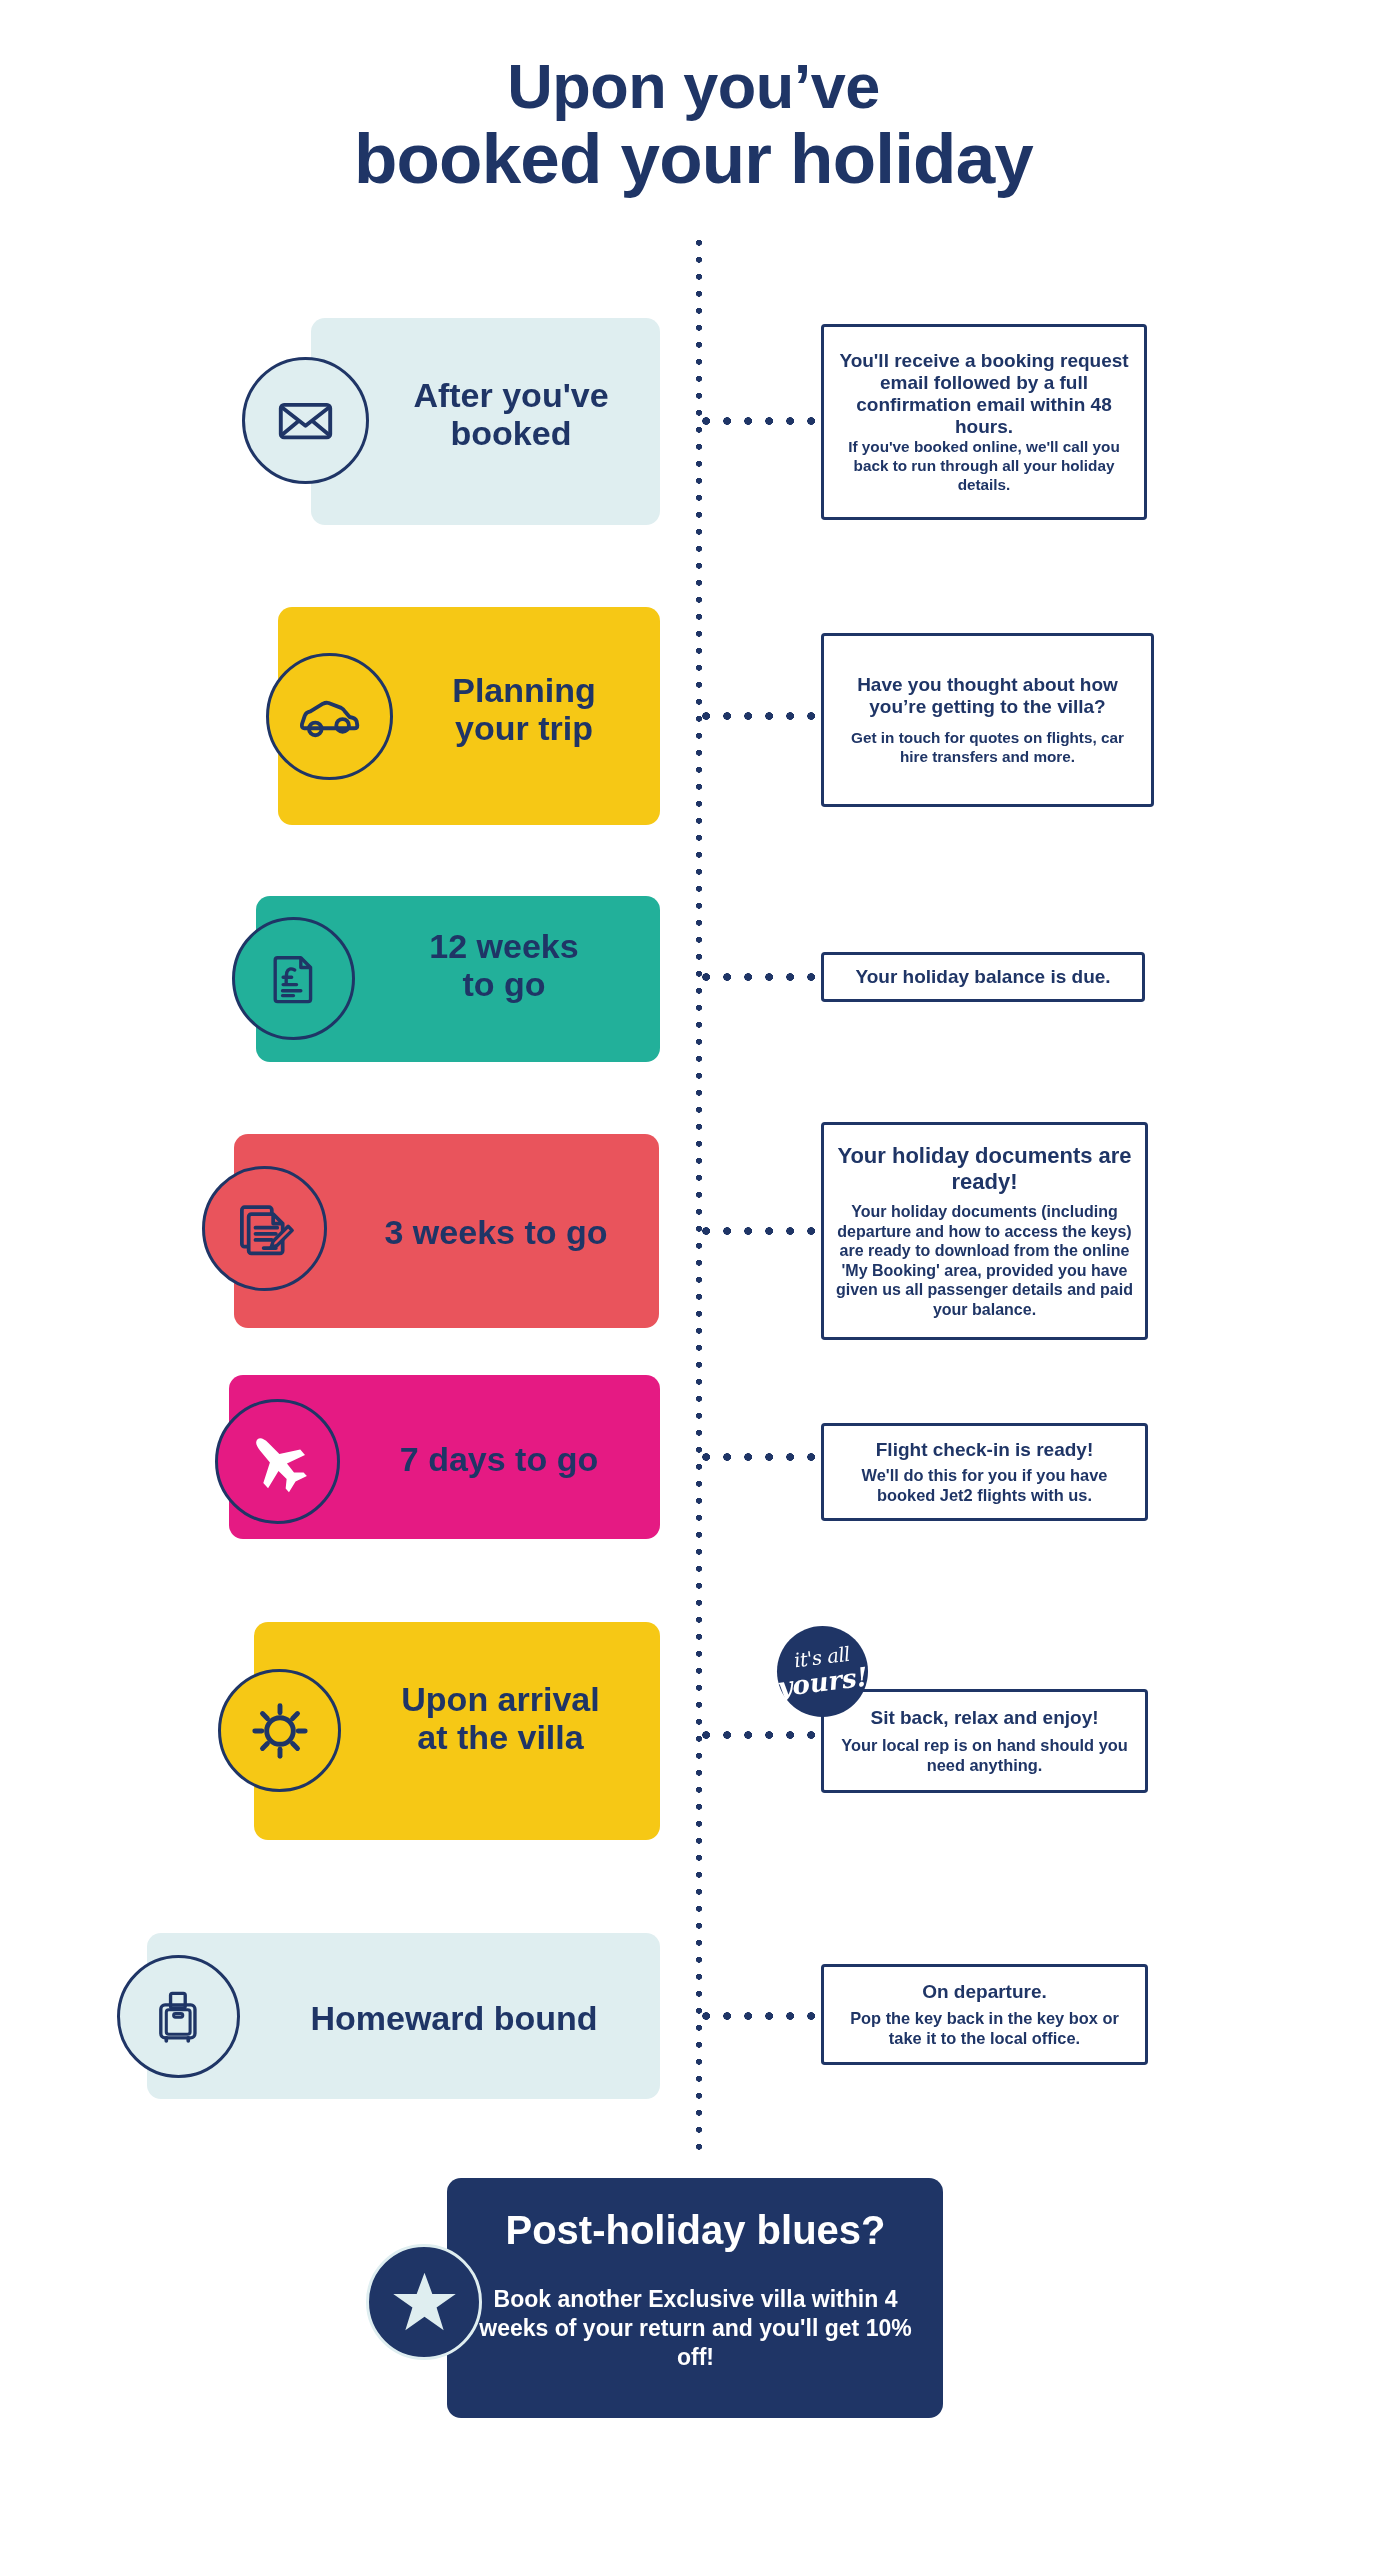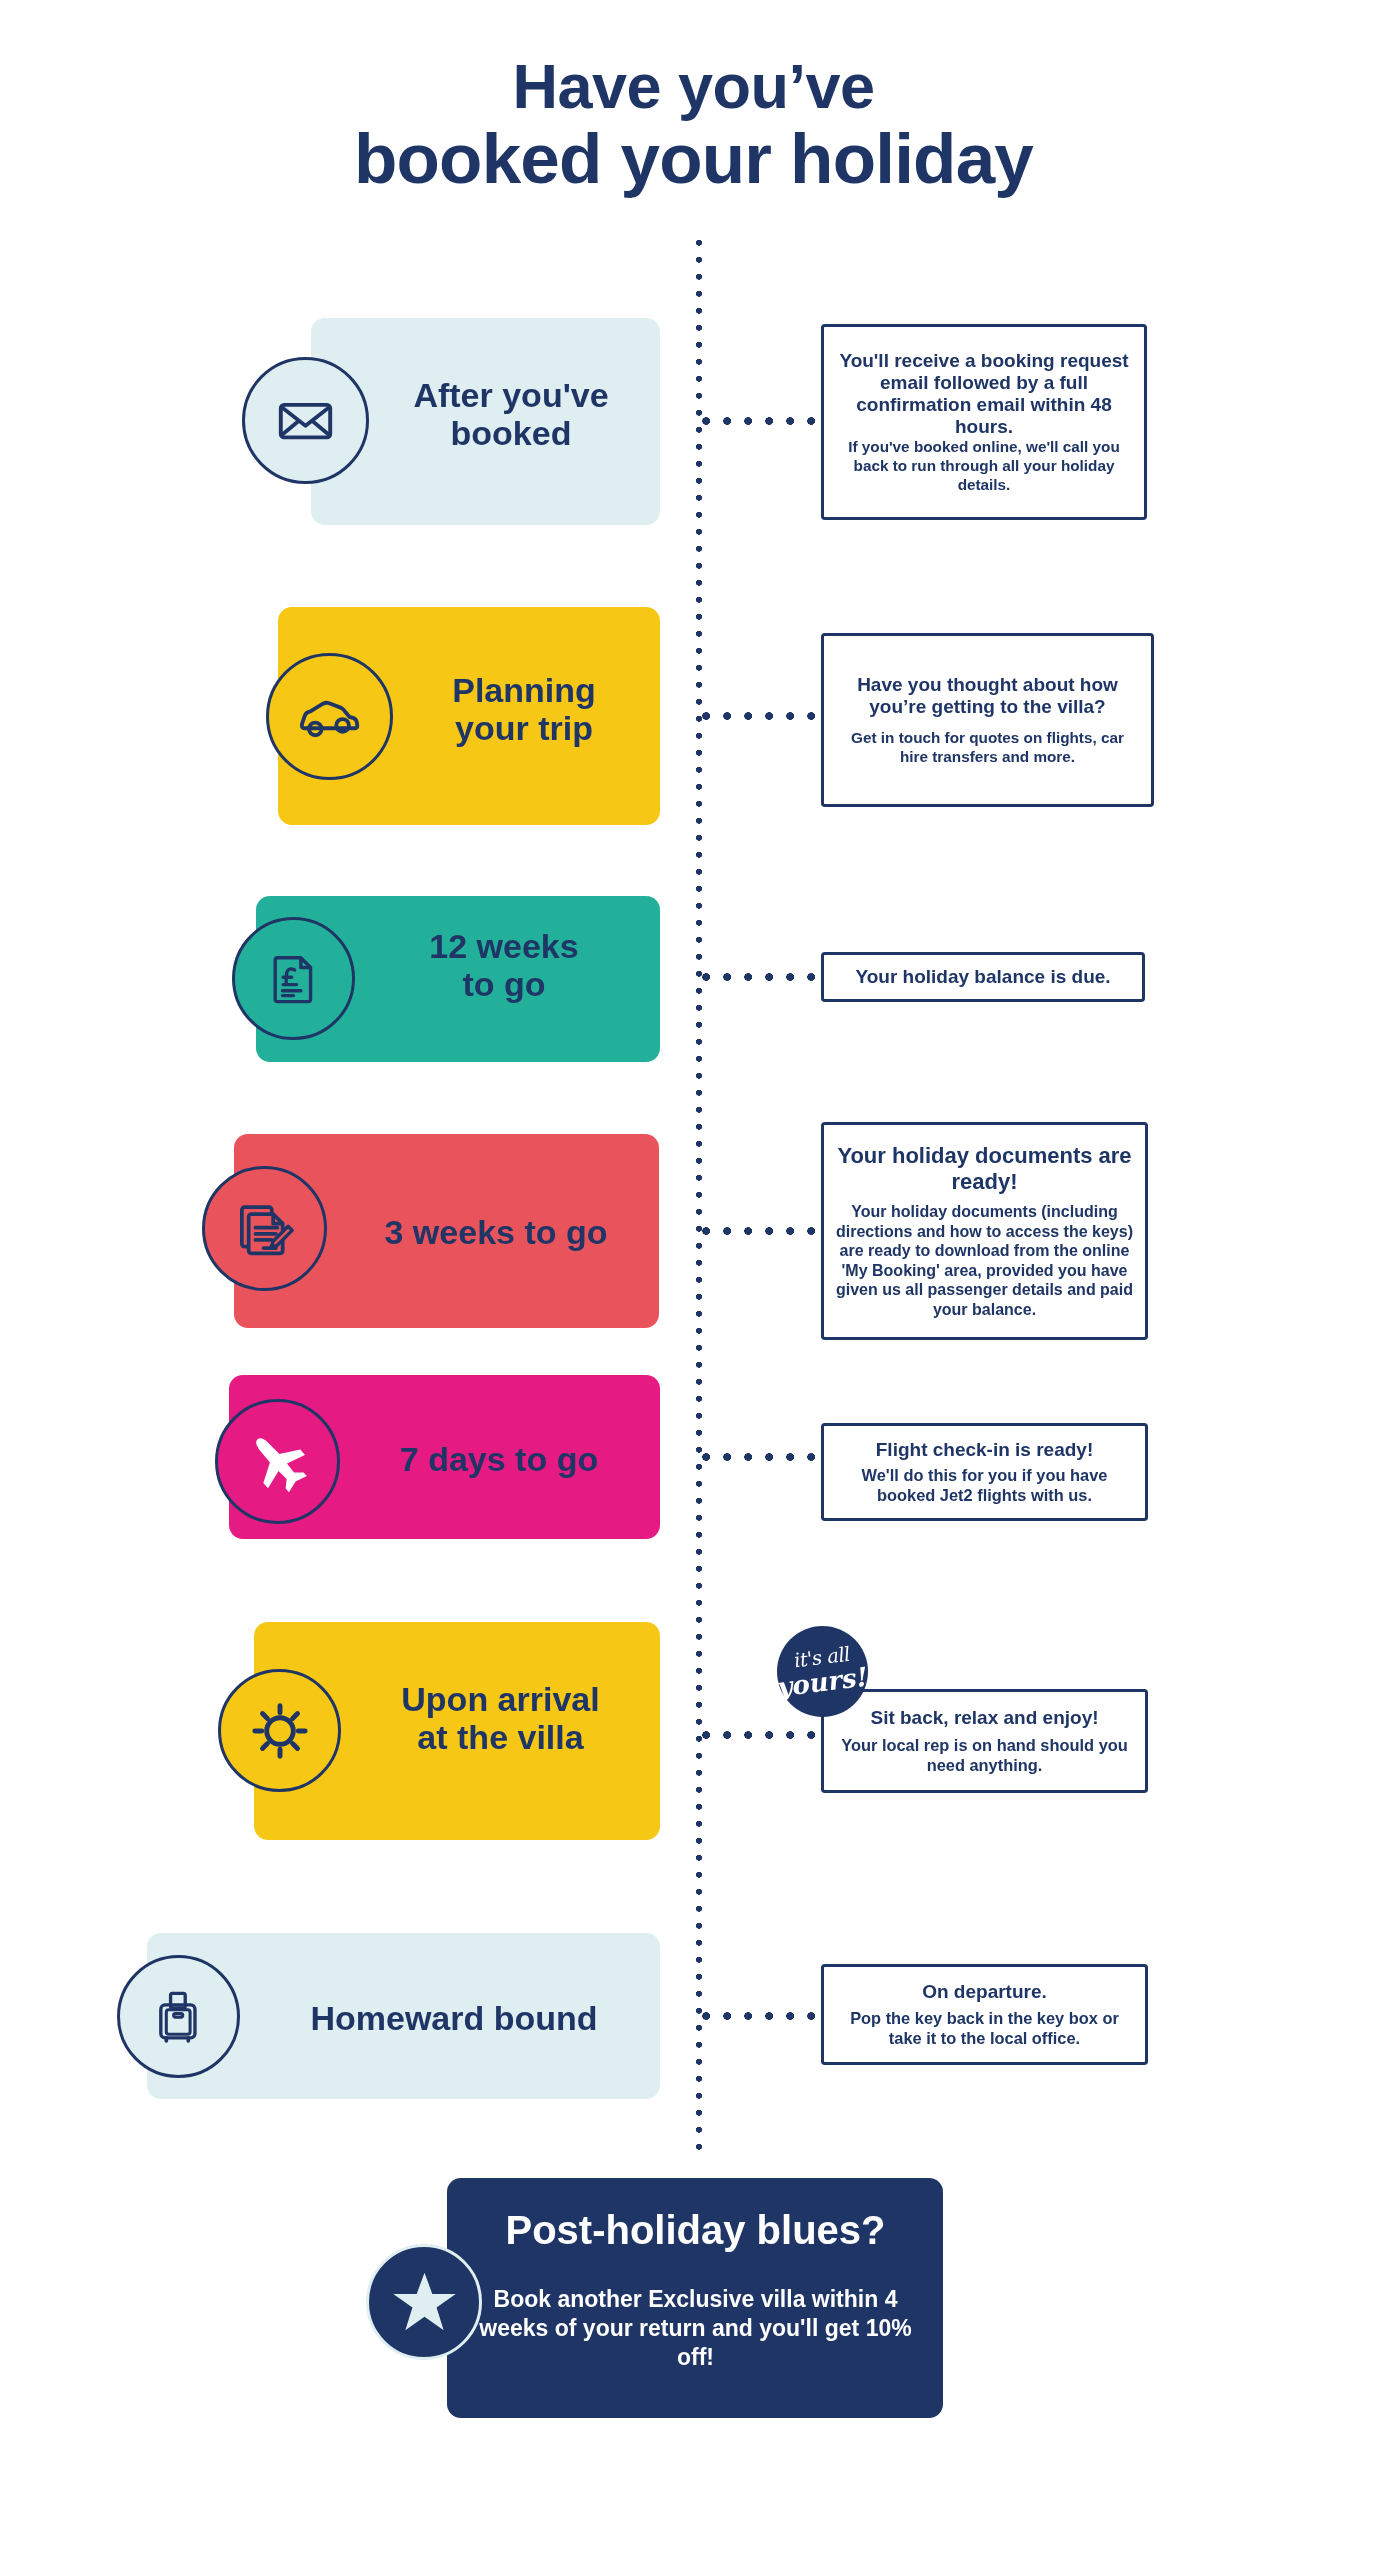--- a/index.html
+++ b/index.html
@@ -169,21 +169,21 @@
     justify-content: center;
     z-index: 5;
   }
 </style>
 </head>
 <body>
 
 <div id="page">
 
   <div class="title-block">
-    <div class="title-line1">Have you’ve</div>
+    <div class="title-line1">Upon you’ve</div>
     <div class="title-line2">booked your holiday</div>
   </div>
 
   <div class="spine"></div>
 
   <div class="step">
     <div class="card" style="left:311px; top:318px; width:349px; height:207px; background:#dfeef0;"></div>
     <div class="badge-circle" style="left:242px; top:357px; width:127px; height:127px; background:#dfeef0;">
       <svg width="65" height="65" viewBox="0 0 100 100">
         <rect x="12" y="26" width="76" height="50" rx="5" fill="none" stroke="#1f3566" stroke-width="6"></rect>
@@ -252,21 +252,21 @@
         <path d="M36 48 h32 M36 57 h30 M36 66 h24 M48 78 h18" fill="none" stroke="#1f3566" stroke-width="5.5" stroke-linecap="round"></path>
         <path d="M84 46 l6 6 -22 22 -9 3 3 -9 Z" fill="#e9545c" stroke="#1f3566" stroke-width="5" stroke-linejoin="round"></path>
       </svg>
     </div>
     <div class="card-label" style="left:338px; top:1213px; width:316px; font-size:34px;">
       <div>3 weeks to go</div>
     </div>
     <div class="connector" style="left:702px; top:1227px; width:116px;"></div>
     <div class="callout" style="left:821px; top:1122px; width:327px; height:218px;">
       <div class="head" style="font-size:22px;">Your holiday documents are ready!</div>
-      <div class="sub" style="font-size:16px; margin-top:7.6px;">Your holiday documents (including directions and how to access the keys) are ready to download from the online 'My Booking' area, provided you have given us all passenger details and paid your balance.</div>
+      <div class="sub" style="font-size:16px; margin-top:7.6px;">Your holiday documents (including departure and how to access the keys) are ready to download from the online 'My Booking' area, provided you have given us all passenger details and paid your balance.</div>
     </div>
   </div>
 
   <div class="step">
     <div class="card" style="left:229px; top:1375px; width:431px; height:164px; background:#e51a83;"></div>
     <div class="badge-circle" style="left:215px; top:1399px; width:125px; height:125px; background:#e51a83;">
       <svg width="71" height="71" viewBox="0 0 100 100">
         <g transform="rotate(-42 50 50)">
           <path d="M50 8 q7 0 8 14 l1 22 26 15 v10 l-27 -8 -1 16 10 9 v7 l-17 -5 -17 5 v-7 l10 -9 -1 -16 -27 8 v-10 l26 -15 1 -22 q1 -14 8 -14 Z" fill="#ffffff"></path>
         </g>

